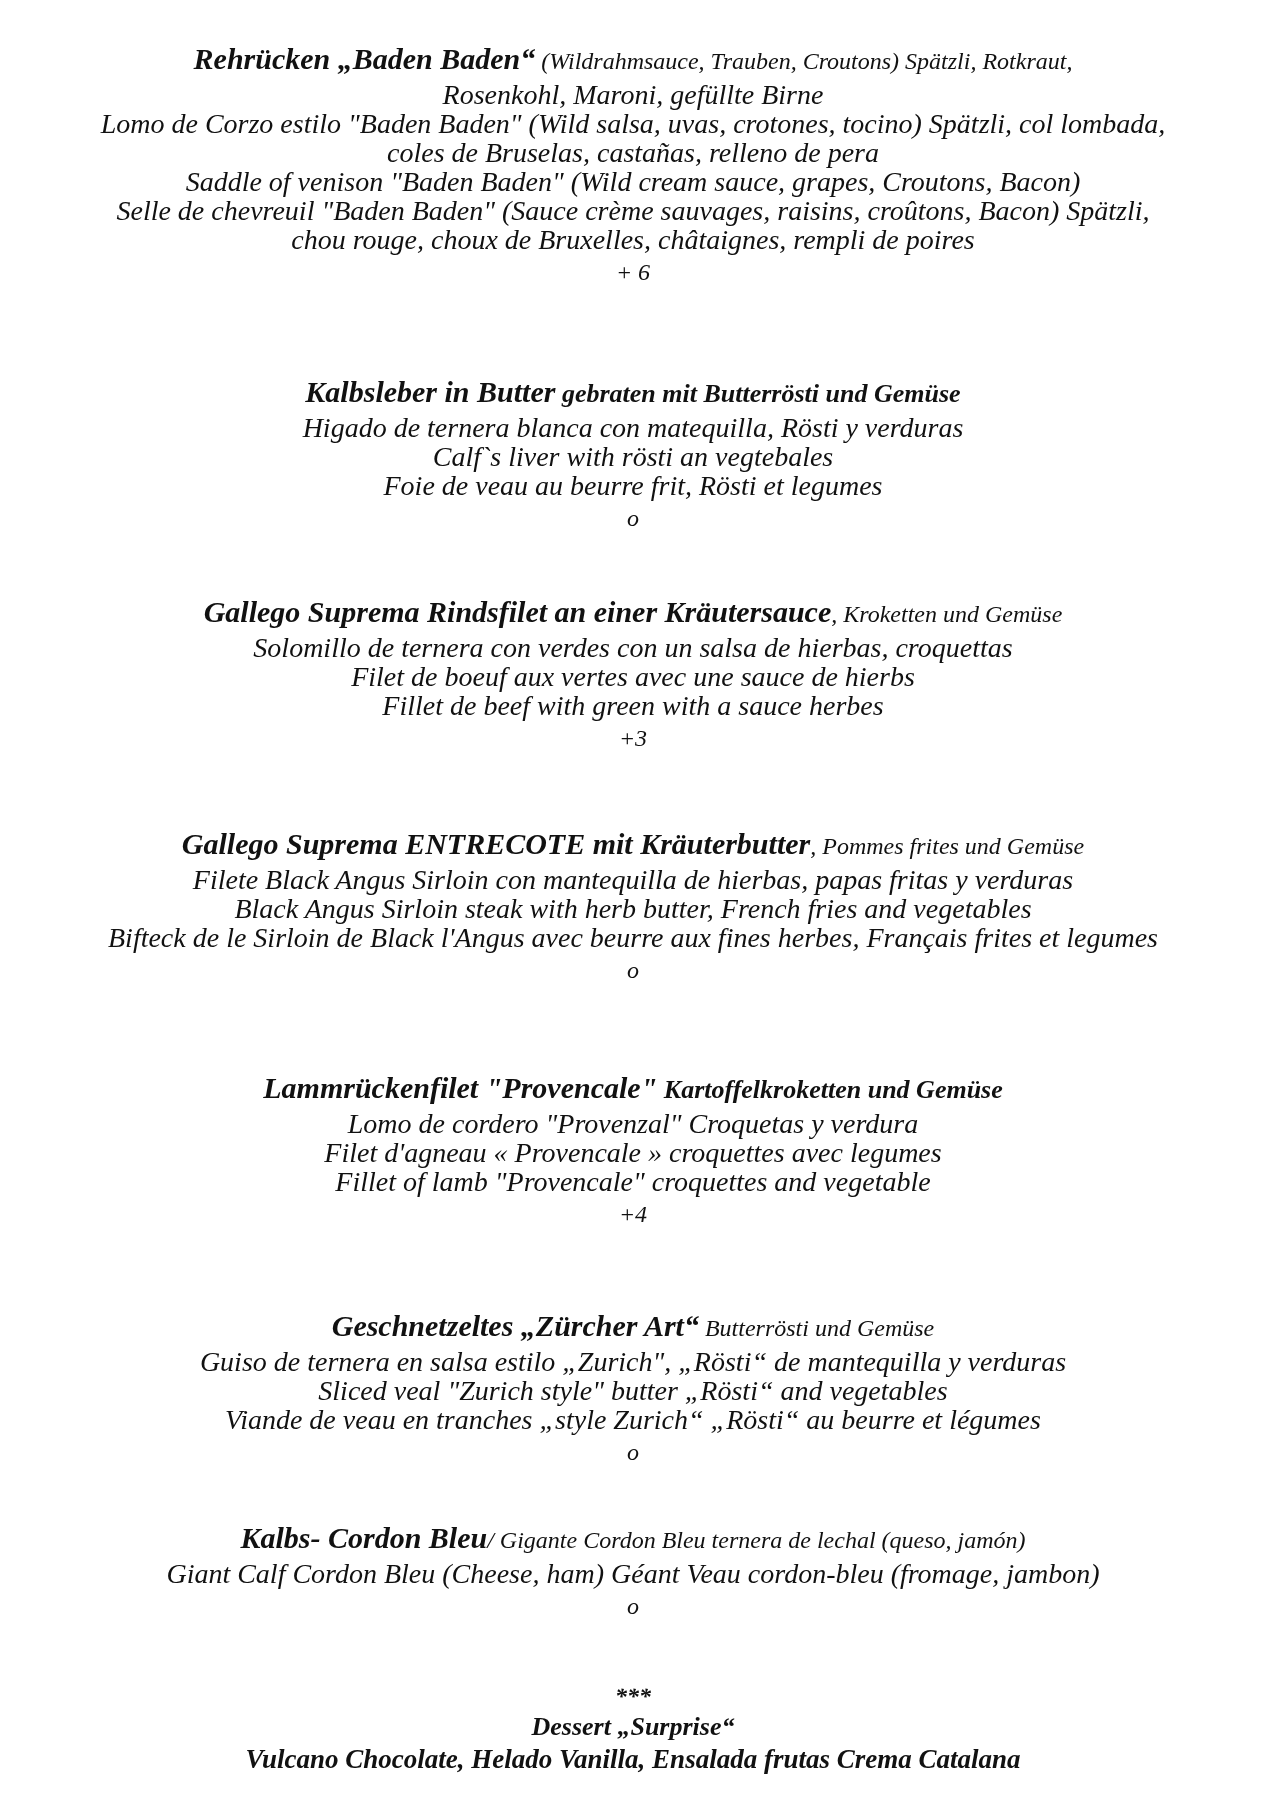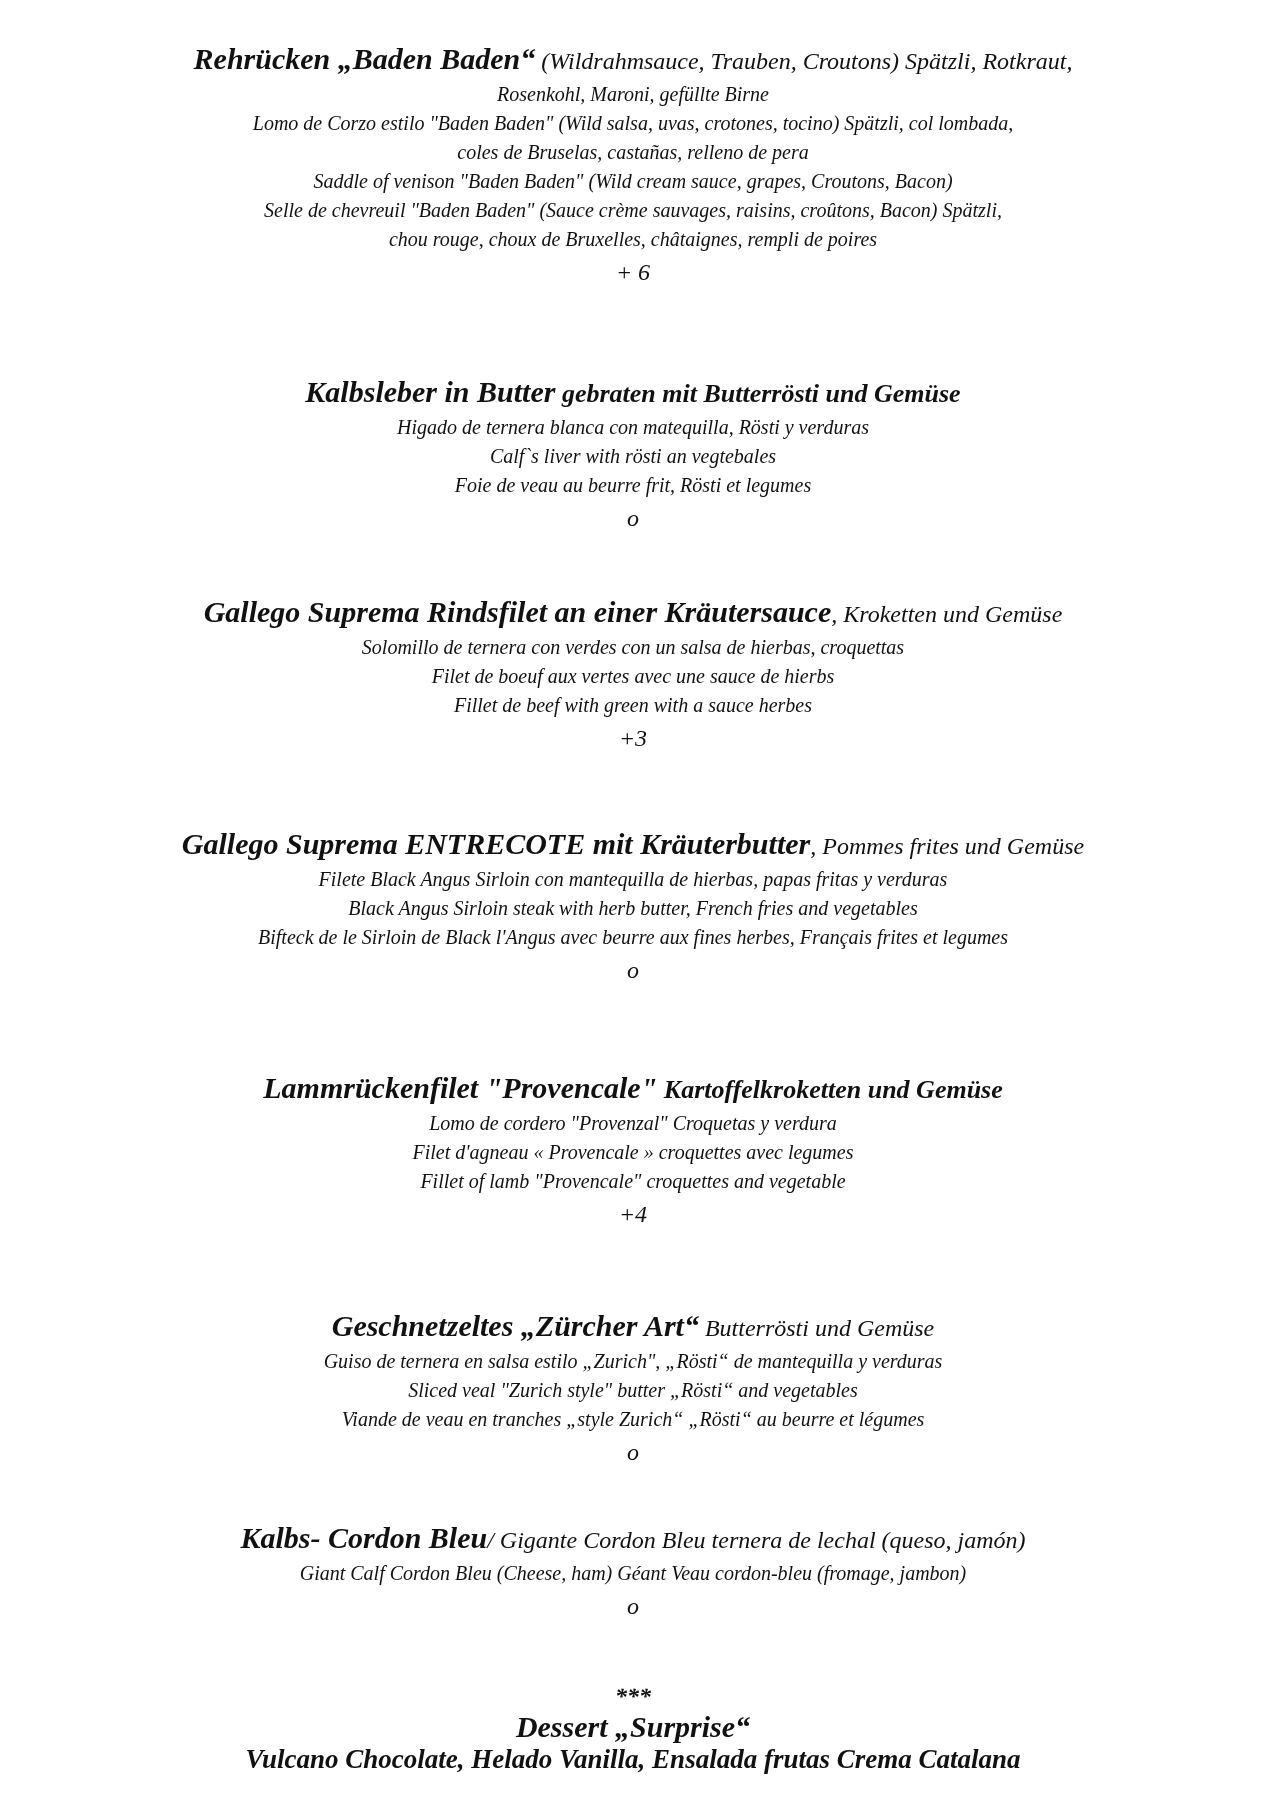--- a/index.html
+++ b/index.html
@@ -30,39 +30,39 @@
     font-size: 30px;
   }
   .title-bold-sub {
     font-weight: bold;
     font-size: 26px;
   }
   .title-rest {
     font-size: 24px;
   }
   .line {
-    font-size: 20px;
+    font-size: 28px;
     line-height: 29px;
   }
   .separator {
     font-size: 24px;
     line-height: 29px;
     margin-top: 4px;
   }
   .section-rehruecken { margin-bottom: 88px; }
   .section-kalbsleber { margin-bottom: 62px; }
   .section-rindsfilet { margin-bottom: 74px; }
   .section-entrecote { margin-bottom: 86px; }
   .section-lamm { margin-bottom: 80px; }
   .section-geschnetzeltes { margin-bottom: 54px; }
   .section-cordonbleu { margin-bottom: 60px; }
   .dessert-stars { font-size: 24px; line-height: 30px; font-weight: bold; }
   .dessert-title {
     font-weight: bold;
-    font-size: 30px;
+    font-size: 26px;
     line-height: 32px;
   }
   .dessert-line {
     font-weight: bold;
     font-size: 27px;
     line-height: 32px;
   }
 </style>
 </head>
 <body>

